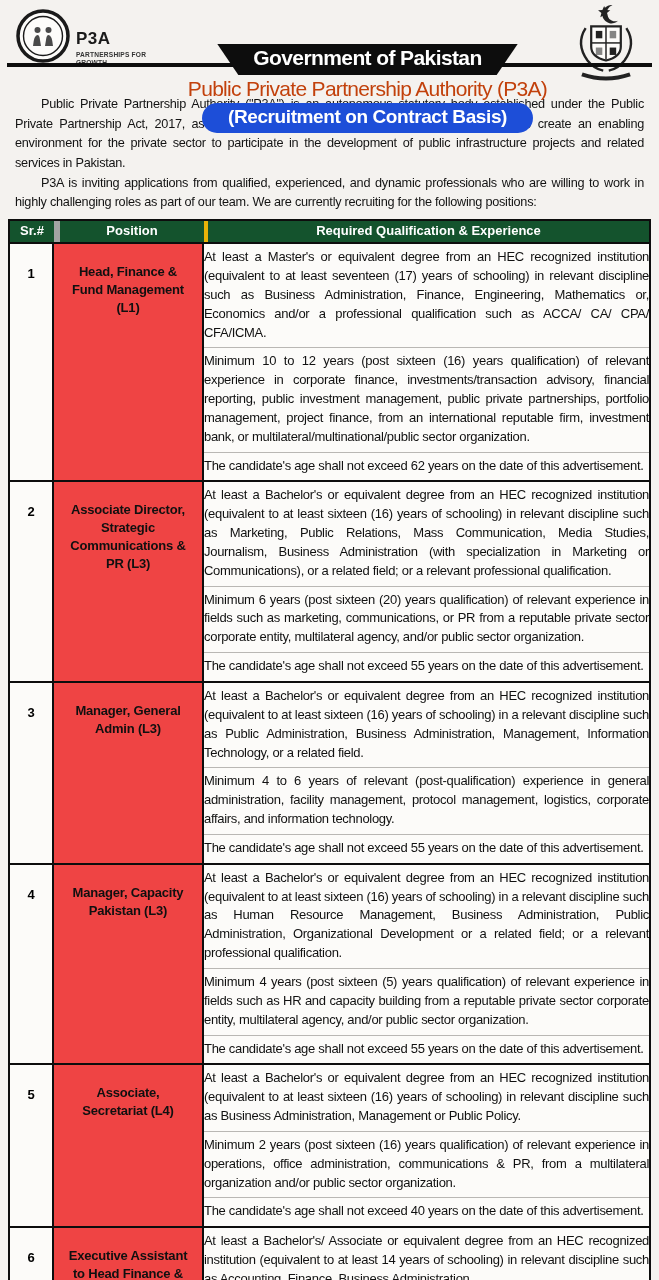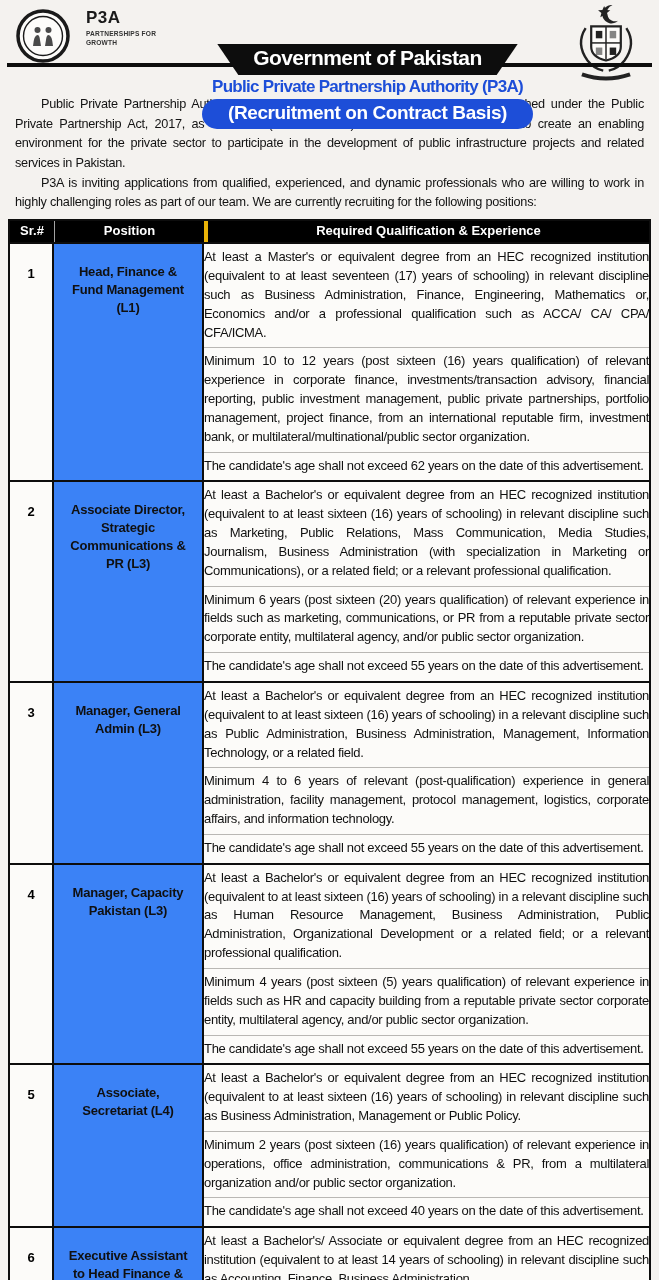--- a/index.html
+++ b/index.html
@@ -4,44 +4,44 @@
 <style>
   html,body { margin:0; padding:0; background:#aeaca9; font-family:"Liberation Sans",sans-serif; }
   .page { width:659px; height:1280px; margin:0 auto; background:#f4f2ef; position:relative; overflow:hidden; }
   .ad { position:absolute; inset:0; padding:0 7px; box-sizing:border-box; display:flex; flex-direction:column; }
 
   .topbar { height:7px; background:#0d0d0d; margin:0 1px; }
 
   
   .masthead { position:relative; display:flex; align-items:flex-start; height:88px; }
   .mh-line { position:absolute; left:0; right:0; top:63px; height:4px; background:#0d0d0d; z-index:0; }
-  .logo-block { display:flex; gap:15px; width:168px; padding:8px 0 0 8px; align-items:flex-start; box-sizing:border-box; }
+  .logo-block { display:flex; gap:5px; width:168px; padding:8px 0 0 8px; align-items:flex-end; box-sizing:border-box; }
   .logo-text .t1 { font-weight:bold; font-size:17px; color:#1a1a1a; letter-spacing:.5px; }
   .logo-text .t2 { font-size:6.6px; font-weight:bold; color:#333; width:72px; line-height:1.3; letter-spacing:.2px; margin-top:2px; }
   .center { flex:1; display:flex; flex-direction:column; align-items:center; position:relative; z-index:1; }
   .gov-banner { background:#0d0d0d; color:#fff; font-weight:bold; font-size:21px; padding:2px 36px 5px;
                 clip-path:polygon(0 0,100% 0,93% 100%,7% 100%); letter-spacing:-0.6px;margin-top:44px; }
-  .authority { font-weight:bold; font-size:17px; letter-spacing:-0.7px; color:#1d4ed8; padding:2px 0 2px; white-space:nowrap; }
+  .authority { font-weight:normal; font-size:21px; letter-spacing:-0.7px; color:#c2410c; padding:2px 0 2px; white-space:nowrap; }
   .pill { background:#1d4ed8; color:#fff; font-weight:bold; font-size:19px; padding:3px 26px 5px; border-radius:18px; letter-spacing:-0.4px; }
   .emblem-block { width:92px; display:flex; justify-content:center; padding-top:2px; }
 
   
   .intro { padding:7px 8px 3px; }
   .intro p { margin:0; text-align:justify; text-indent:26px; font-size:12.7px; line-height:1.55; color:#131313; letter-spacing:-0.25px; }
 
   
   .jobs-table { border:2px solid #0d0d0d; margin:3px 1px 0; background:#fcfbf9; }
-  .thead { display:flex; background:#000000; color:#fff; font-weight:bold; font-size:13px; text-align:center; align-items:center; }
+  .thead { display:flex; background:#14532d; color:#fff; font-weight:bold; font-size:13px; text-align:center; align-items:center; }
   .thead > div { padding:2px 0 4px; box-sizing:border-box; }
   .th-sr { width:44px; }
-  .th-pos { width:150px; border-left:1px solid #a3a3a3; }
+  .th-pos { width:150px; border-left:6px solid #a3a3a3; }
   .th-qual { flex:1; border-left:4px solid #eab308; }
   .trow { display:flex; border-top:2px solid #0d0d0d; }
   .c-sr { width:44px; border-right:2px solid #0d0d0d; text-align:center; font-weight:bold; font-size:13px; padding-top:22px; box-sizing:border-box; }
-  .c-pos { width:150px; background:#3b82f6; border-right:2px solid #0d0d0d; text-align:center; font-weight:bold; font-size:13px;
+  .c-pos { width:150px; background:#ef4444; border-right:2px solid #0d0d0d; text-align:center; font-weight:bold; font-size:13px;
            padding:19px 9px 0; line-height:1.38; box-sizing:border-box; color:#101010; letter-spacing:-0.2px; }
   .c-qual { flex:1; display:flex; flex-direction:column; }
   .c-qual p { margin:0; padding:4px 0 5px; text-align:justify; font-size:13px; line-height:1.45; letter-spacing:-0.3px; color:#111; border-top:1px solid #b9b7b4; }
   .c-qual p:first-child { border-top:none; }
   .r1 { min-height:180px; } .r2 { min-height:170px; } .r3 { min-height:150px; }
   .r4 { min-height:148px; } .r5 { min-height:118px; } .r6 { min-height:120px; }
   .bottombar { height:8px; background:#0d0d0d; margin:4px 0 6px; }
 </style>
 </head>
 <body>

